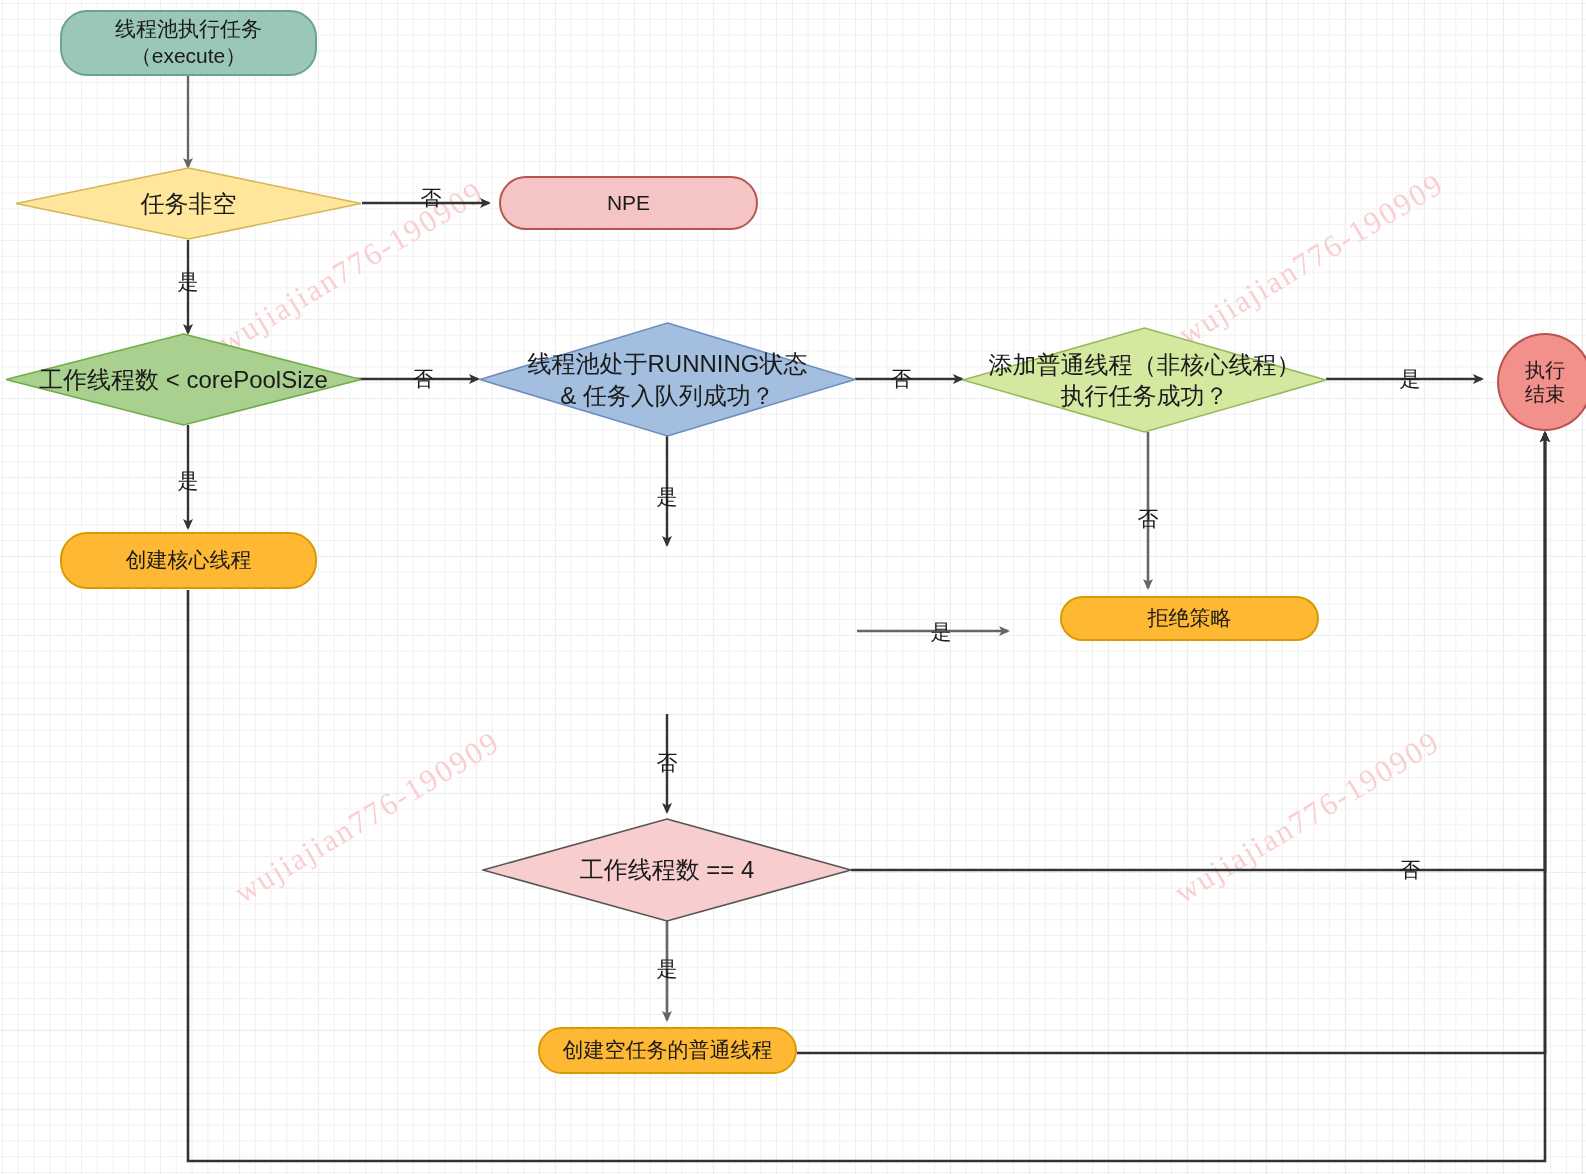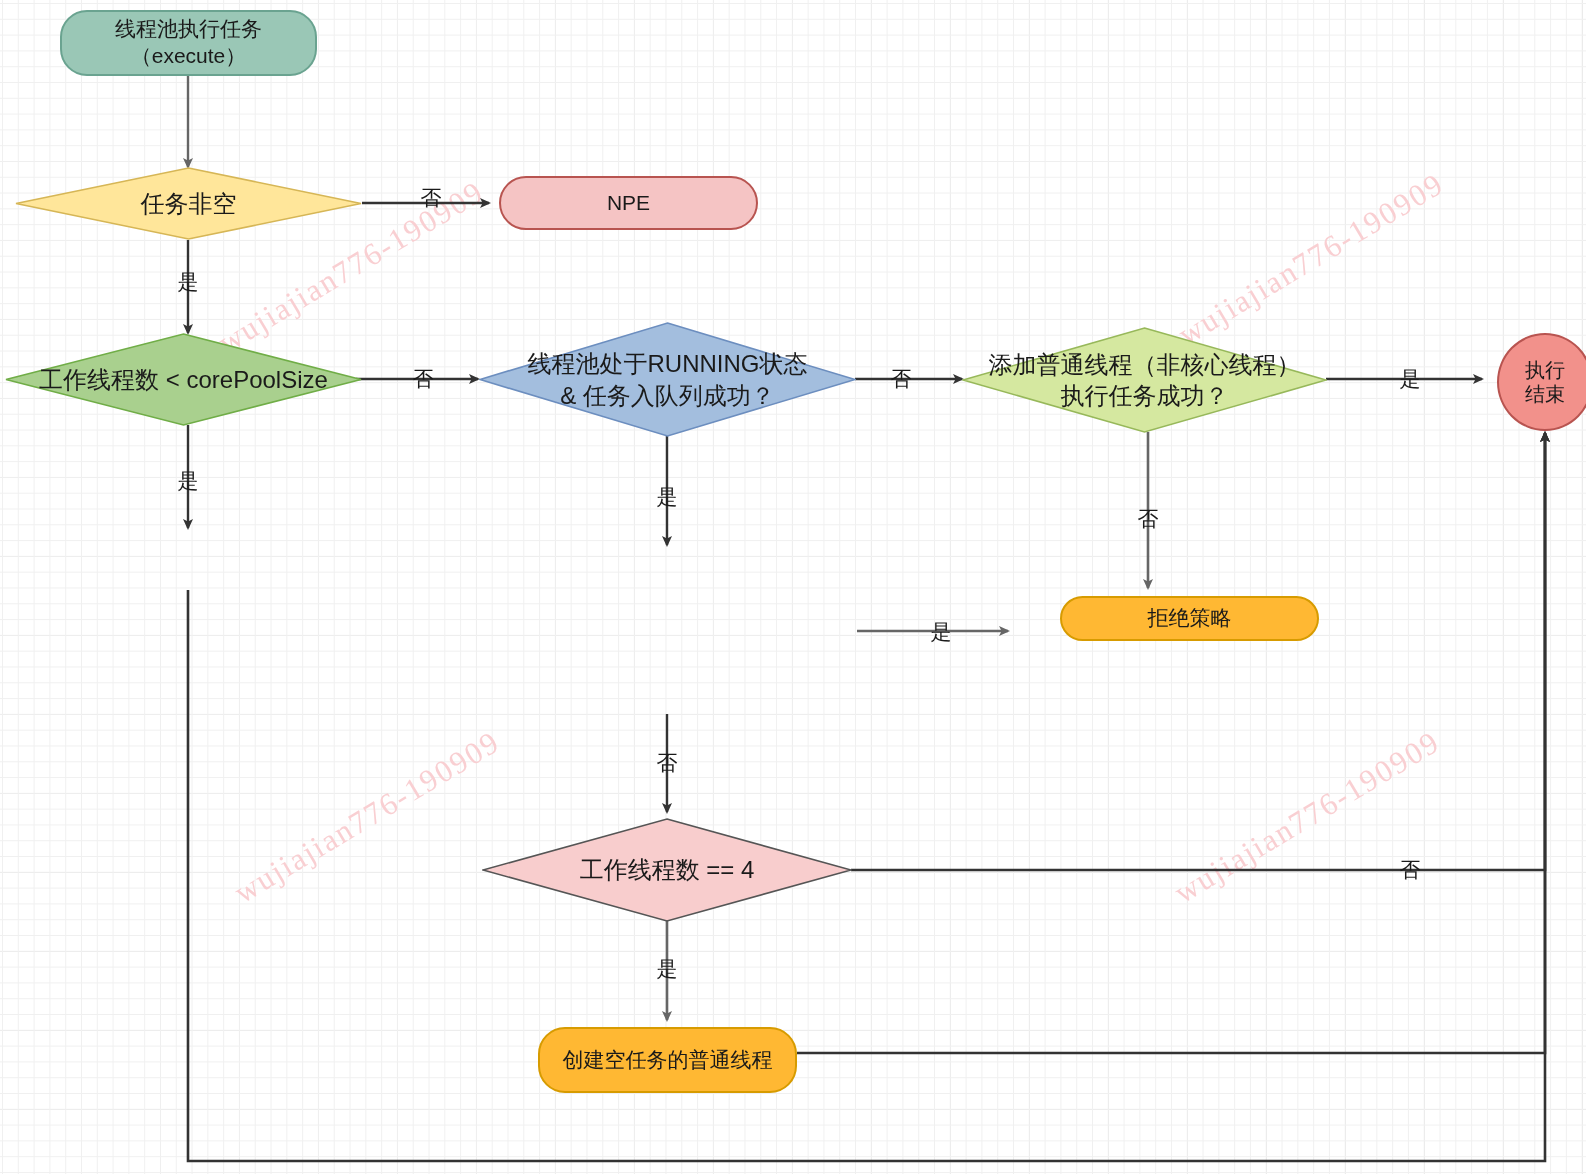--- a/index.html
+++ b/index.html
@@ -181,32 +181,33 @@
     <svg width="365" height="106" viewBox="0 0 365 106">
       <polygon points="182.5,1 364,53 182.5,105 1,53" fill="#d5e8a0" stroke="#97b85a" stroke-width="1.6"></polygon>
     </svg>
     <div class="diamond-label">添加普通线程（非核心线程）
 执行任务成功？</div>
   </div>
 
   <div class="node ellipse" style="left:1497px; top:333px; width:96px; height:98px; background:#f2918b;">执行
 结束</div>
 
+  <div class="node rect" style="left:60px; top:532px; width:257px; height:57px; background:#ffb833; border-color:#d79b00;">创建核心线程</div>
 
 
   <div class="node rect" style="left:1019px; top:596px; width:259px; height:45px; background:#ffb833; border-color:#d79b00;margin-left:41px;">拒绝策略</div>
 
   <div class="diamond-wrap" style="left:482px; top:818px; width:370px; height:104px;">
     <svg width="370" height="104" viewBox="0 0 370 104">
       <polygon points="185,1 369,52 185,103 1,52" fill="#f8cdcd" stroke="#555555" stroke-width="1.6"></polygon>
     </svg>
     <div class="diamond-label">工作线程数 == 4</div>
   </div>
 
-  <div class="node rect" style="left:538px; top:1027px; width:259px; height:66px; background:#ffb833; border-color:#d79b00;text-align:center;">创建空任务的普通线程</div>
+  <div class="node rect" style="left:538px; top:1027px; width:259px; height:47px; background:#ffb833; border-color:#d79b00;text-align:center;">创建空任务的普通线程</div>
 
   <span class="edge-label" style="left:431px; top:197px;">否</span>
   <span class="edge-label" style="left:188px; top:281px;">是</span>
   <span class="edge-label" style="left:423px; top:378px;">否</span>
   <span class="edge-label" style="left:188px; top:480px;">是</span>
   <span class="edge-label" style="left:901px; top:378px;">否</span>
   <span class="edge-label" style="left:667px; top:496px;">是</span>
   <span class="edge-label" style="left:1410px; top:378px;">是</span>
   <span class="edge-label" style="left:1148px; top:518px;">否</span>
   <span class="edge-label" style="left:941px; top:631px;">是</span>

